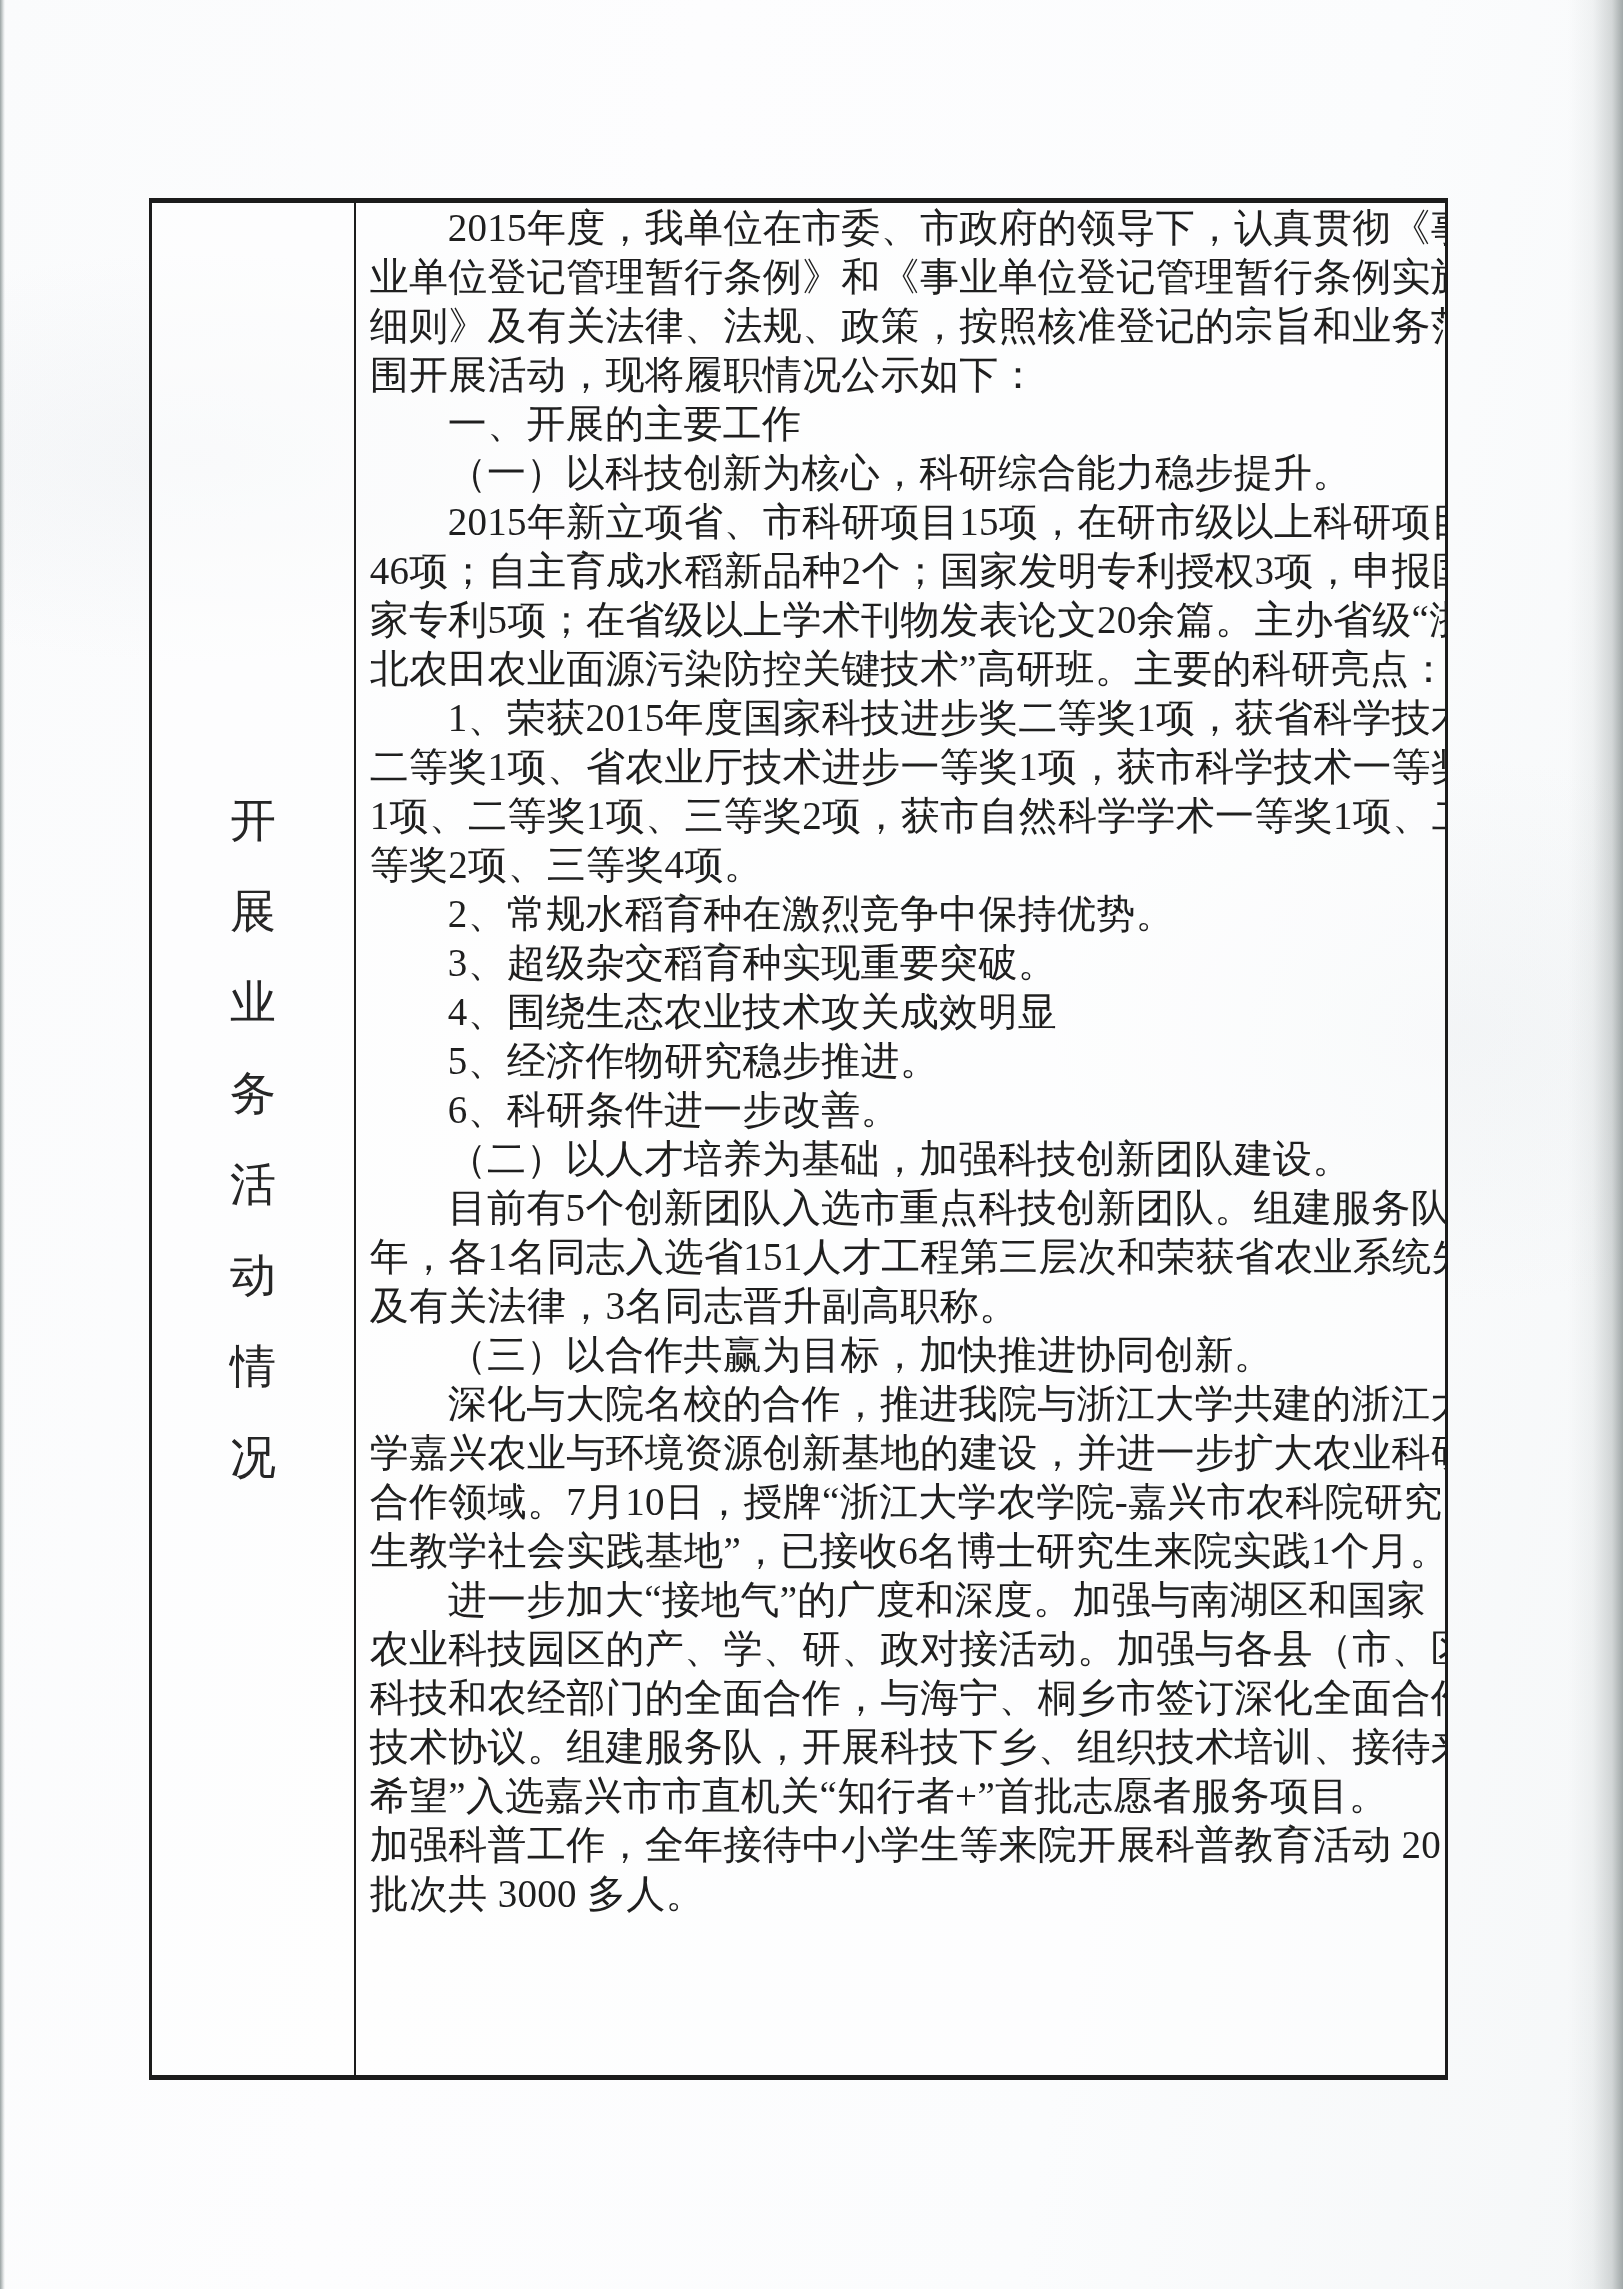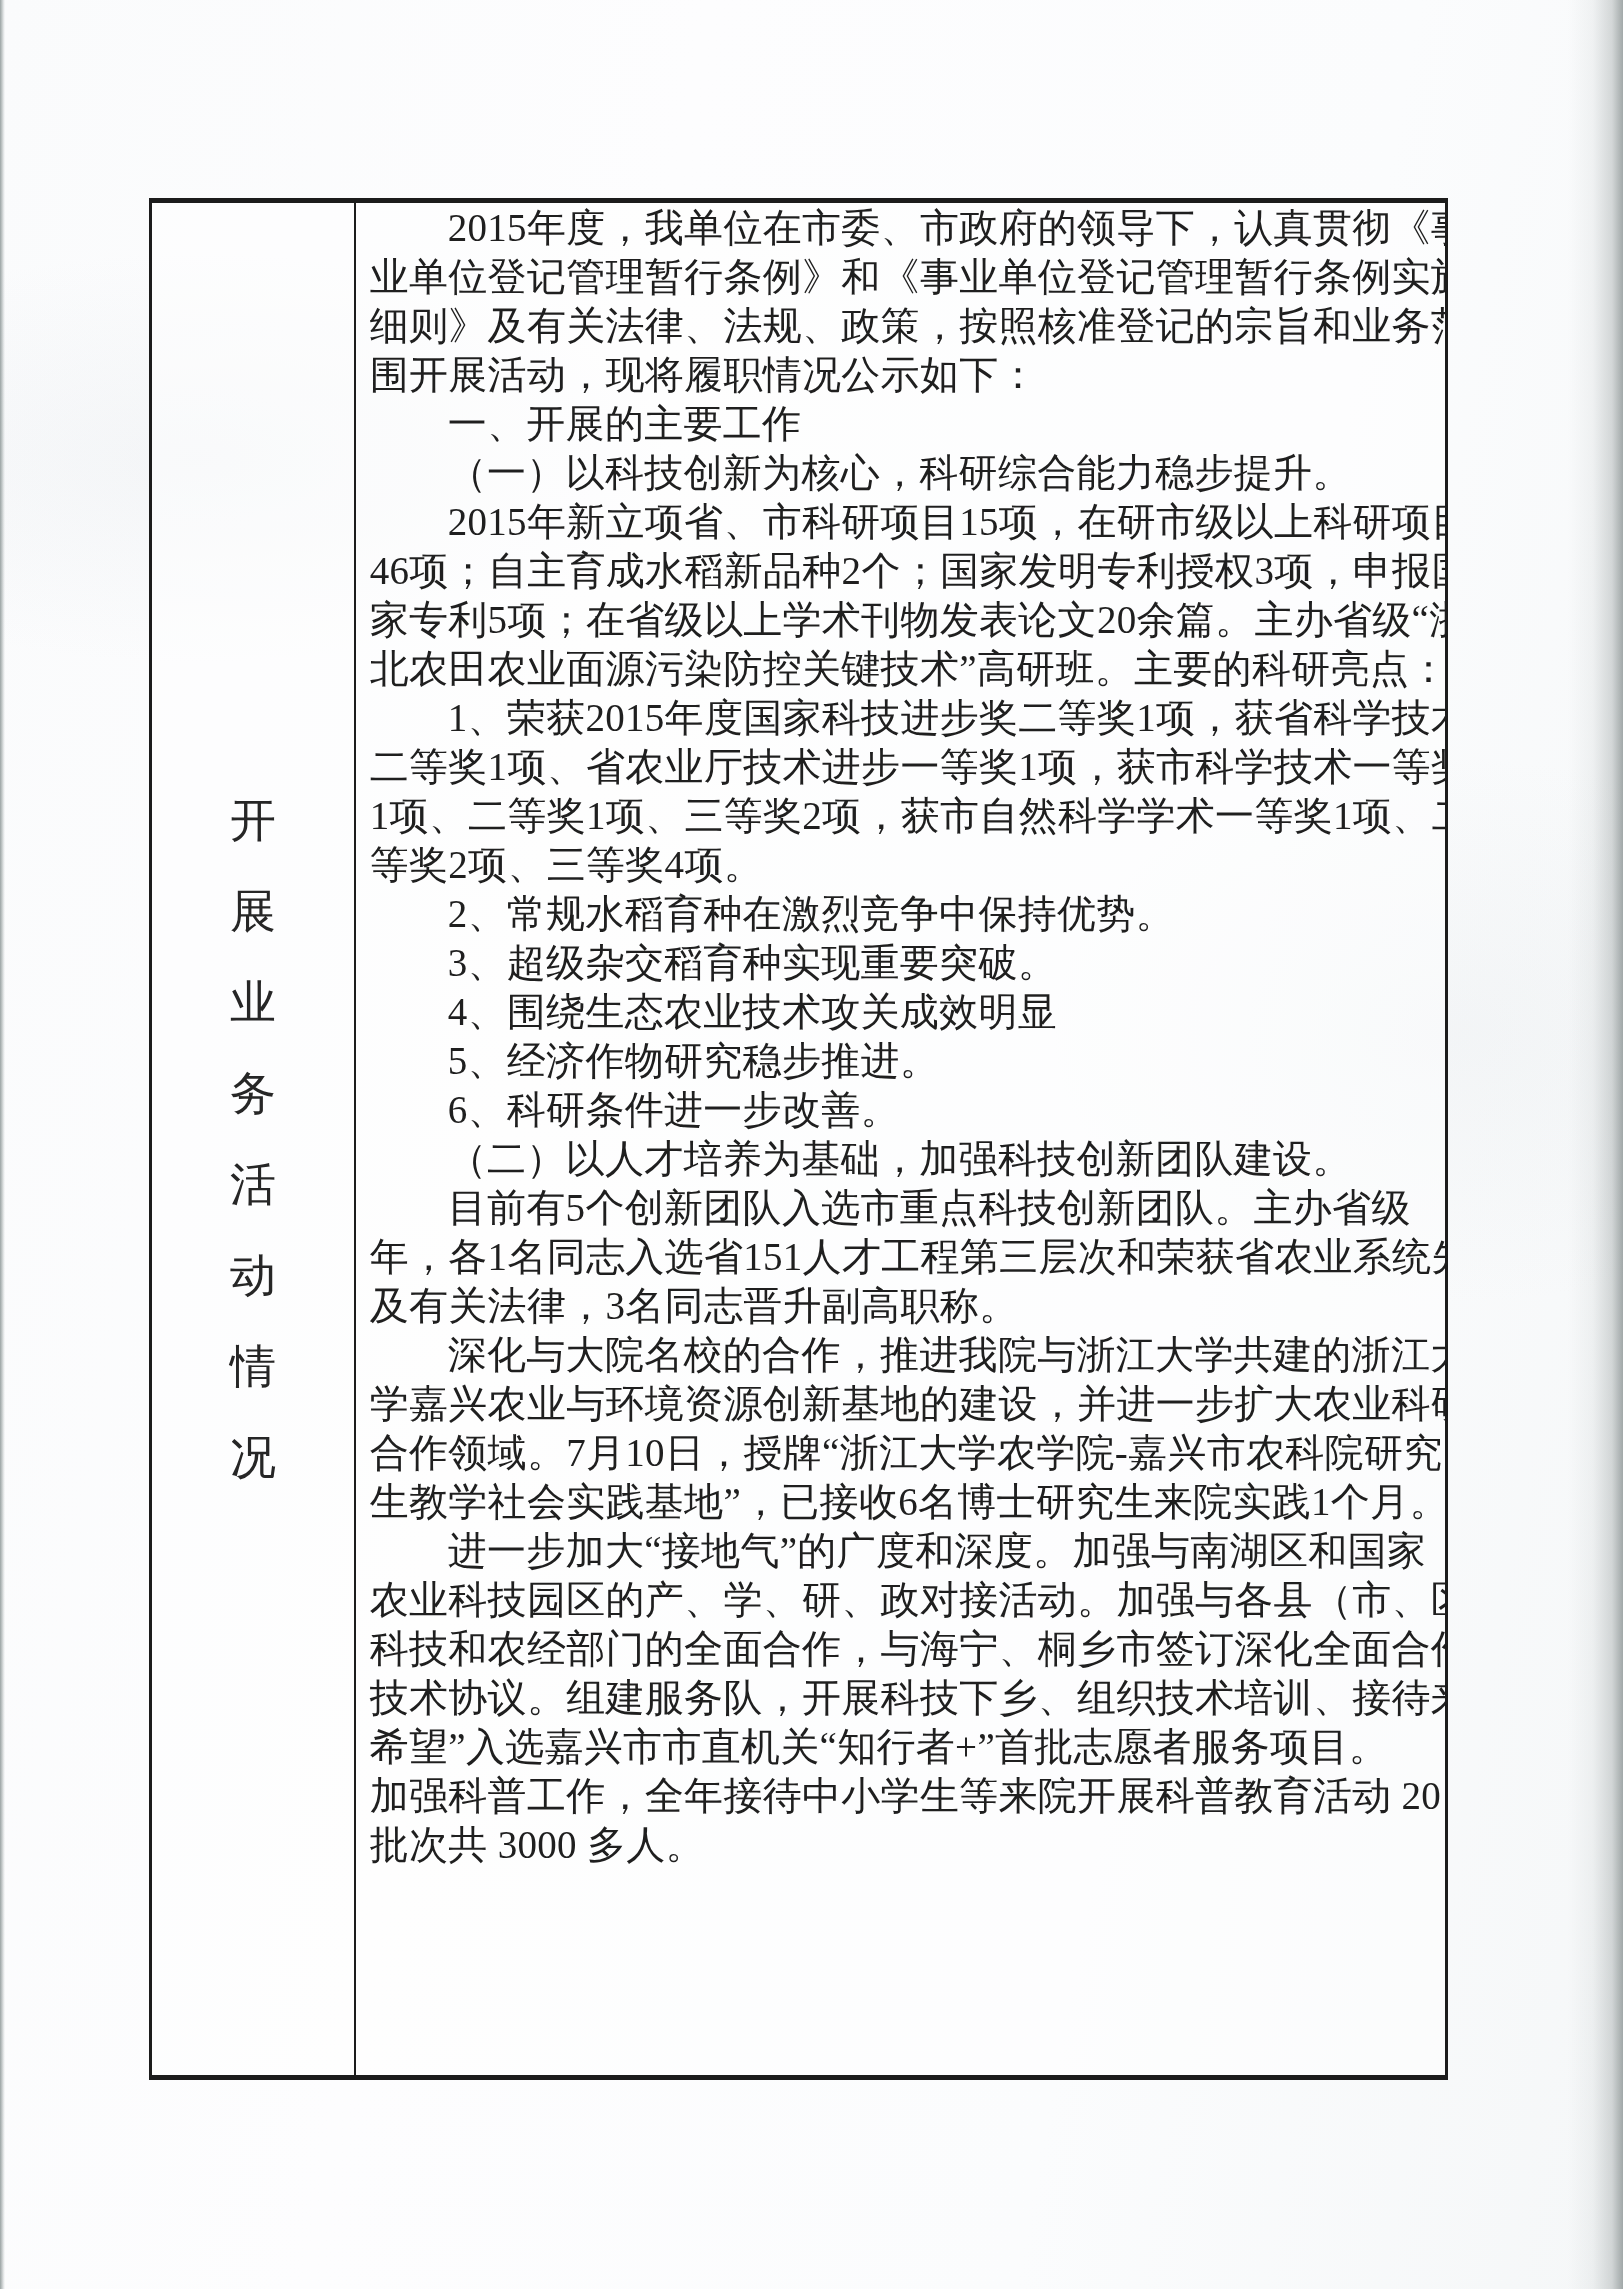--- a/index.html
+++ b/index.html
@@ -124,23 +124,24 @@
         <div class="line indent">1、荣获2015年度国家科技进步奖二等奖1项，获省科学技术</div>
         <div class="line">二等奖1项、省农业厅技术进步一等奖1项，获市科学技术一等奖</div>
         <div class="line">1项、二等奖1项、三等奖2项，获市自然科学学术一等奖1项、二</div>
         <div class="line">等奖2项、三等奖4项。</div>
         <div class="line indent">2、常规水稻育种在激烈竞争中保持优势。</div>
         <div class="line indent">3、超级杂交稻育种实现重要突破。</div>
         <div class="line indent">4、围绕生态农业技术攻关成效明显</div>
         <div class="line indent">5、经济作物研究稳步推进。</div>
         <div class="line indent">6、科研条件进一步改善。</div>
         <div class="line indent">（二）以人才培养为基础，加强科技创新团队建设。</div>
-        <div class="line indent">目前有5个创新团队入选市重点科技创新团队。主办省级</div>
+        <div class="line indent">目前有5个创新团队入选市重点科技创新团队。组建服务队</div>
         <div class="line">年，各1名同志入选省151人才工程第三层次和荣获省农业系统先</div>
         <div class="line">及有关法律，3名同志晋升副高职称。</div>
+        <div class="line indent">（三）以合作共赢为目标，加快推进协同创新。</div>
         <div class="line indent">深化与大院名校的合作，推进我院与浙江大学共建的浙江大</div>
         <div class="line">学嘉兴农业与环境资源创新基地的建设，并进一步扩大农业科研</div>
         <div class="line">合作领域。7月10日，授牌“浙江大学农学院-嘉兴市农科院研究</div>
         <div class="line">生教学社会实践基地”，已接收6名博士研究生来院实践1个月。</div>
         <div class="line indent">进一步加大“接地气”的广度和深度。加强与南湖区和国家</div>
         <div class="line">农业科技园区的产、学、研、政对接活动。加强与各县（市、区）</div>
         <div class="line">科技和农经部门的全面合作，与海宁、桐乡市签订深化全面合作</div>
         <div class="line">技术协议。组建服务队，开展科技下乡、组织技术培训、接待来</div>
         <div class="line">希望”入选嘉兴市市直机关“知行者+”首批志愿者服务项目。</div>
         <div class="line">加强科普工作，全年接待中小学生等来院开展科普教育活动 20</div>

